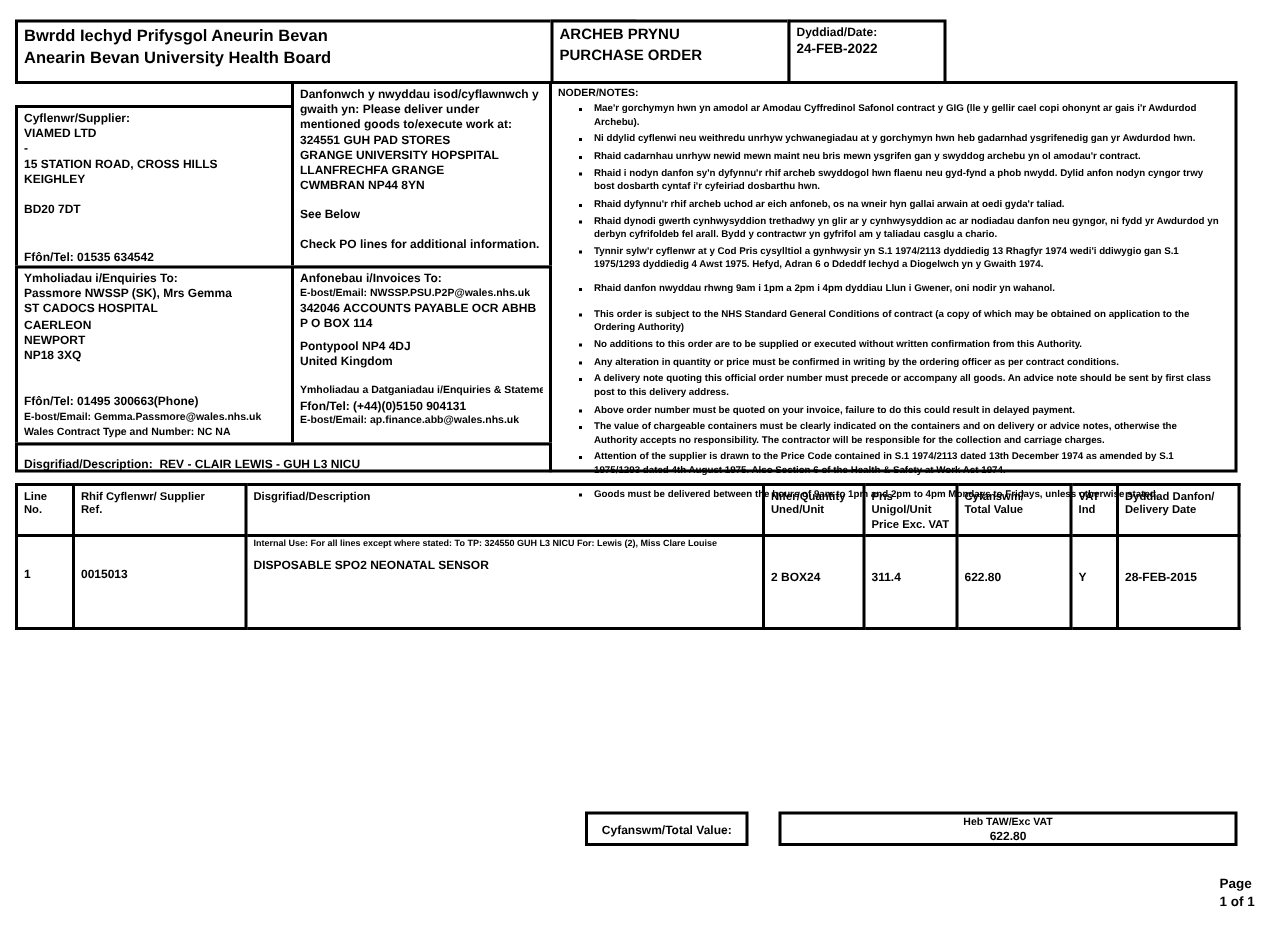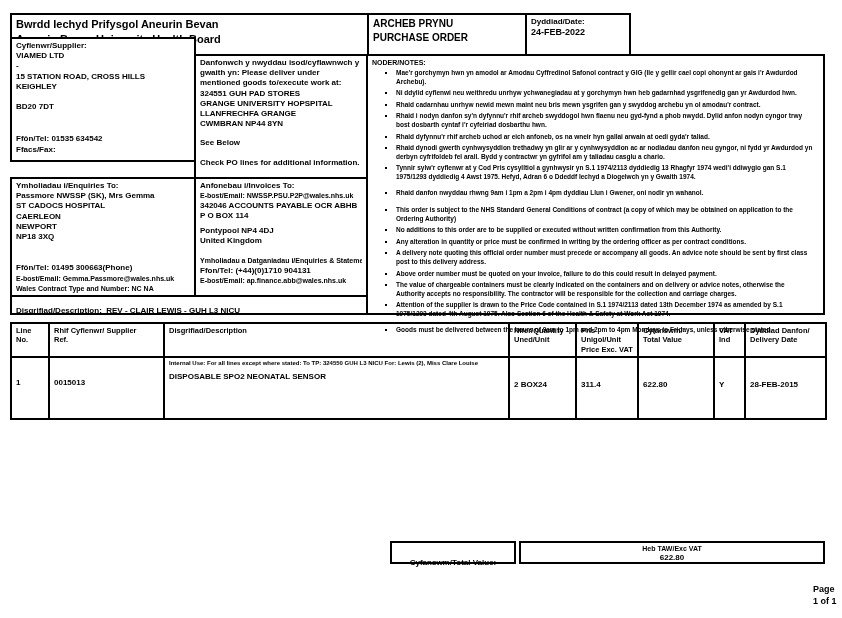--- a/index.html
+++ b/index.html
@@ -41,21 +41,21 @@
   </div>
   <div class="box" style="left:367px;top:13px;width:160px;height:43px;">
     <div class="b t10">ARCHEB PRYNU</div>
     <div class="b t10">PURCHASE ORDER</div>
   </div>
   <div class="box" style="left:525px;top:13px;width:106px;height:43px;">
     <div class="b t8">Dyddiad/Date:</div>
     <div class="b t9">24-FEB-2022</div>
   </div>
 
-  <div class="box" style="left:10px;top:37px;width:186px;height:125px;">
+  <div class="box" style="left:10px;top:70px;width:186px;height:125px;">
     <div class="b t8">Cyflenwr/Supplier:</div>
     <div class="b t8 line">VIAMED LTD</div>
     <div class="b t8 line">-</div>
     <div class="b t8 line">15 STATION ROAD, CROSS HILLS</div>
     <div class="b t8 line">KEIGHLEY</div>
     <div class="b t8 line"></div>
     <div class="b t8 line">BD20 7DT</div>
     <div class="b t8 line" style="margin-top:22px;">Ffôn/Tel:  01535 634542</div>
     <div class="b t8 line">Ffacs/Fax:</div>
   </div>
@@ -105,21 +105,21 @@
   </div>
 
   <div class="box" style="left:194px;top:177px;width:174px;height:120px;">
     <div class="b t8">Anfonebau i/Invoices To:</div>
     <div class="b t7 line nowrap">E-bost/Email: NWSSP.PSU.P2P@wales.nhs.uk</div>
     <div class="b t8 line nowrap">342046 ACCOUNTS PAYABLE OCR ABHB</div>
     <div class="b t8 line">P O BOX 114</div>
     <div class="b t8 line" style="margin-top:4px;">Pontypool NP4 4DJ</div>
     <div class="b t8 line">United Kingdom</div>
     <div class="b t7 line nowrap" style="margin-top:10px;">Ymholiadau a Datganiadau i/Enquiries &amp; Statements To:</div>
-    <div class="b t8 line">Ffon/Tel: (+44)(0)1710 904131</div>
+    <div class="b t8 line">Ffon/Tel: (+44)(0)5150 904131</div>
     <div class="b t7 line nowrap">E-bost/Email: ap.finance.abb@wales.nhs.uk</div>
   </div>
 
   <div class="box" style="left:10px;top:295px;width:358px;height:20px;">
     <span class="b t8">Disgrifiad/Description:</span>
     <span class="b t8">REV - CLAIR LEWIS - GUH L3 NICU</span>
   </div>
 
   <table class="po">
     <colgroup>
@@ -159,21 +159,21 @@
       </td>
       <td class="pad-top">2 BOX24</td>
       <td class="pad-top">311.4</td>
       <td class="pad-top">622.80</td>
       <td class="pad-top vat-col">Y</td>
       <td class="pad-top">28-FEB-2015</td>
     </tr>
   </tbody>
     </table>
 
-  <div class="box center" style="left:390px;top:541px;width:126px;height:23px;padding-top:8px;">
+  <div class="box center" style="left:390px;top:541px;width:109px;height:23px;padding-top:0;">
     <span class="b t8">Cyfanswm/Total Value:</span>
   </div>
   <div class="box center" style="left:519px;top:541px;width:306px;height:23px;padding:1px;">
     <div class="b t7">Heb TAW/Exc VAT</div>
     <div class="b t8">622.80</div>
   </div>
 
   <div class="nb b t9" style="position:absolute;left:786px;top:584px;margin-left:27px;">Page 1 of 1</div>
 
 </div>

